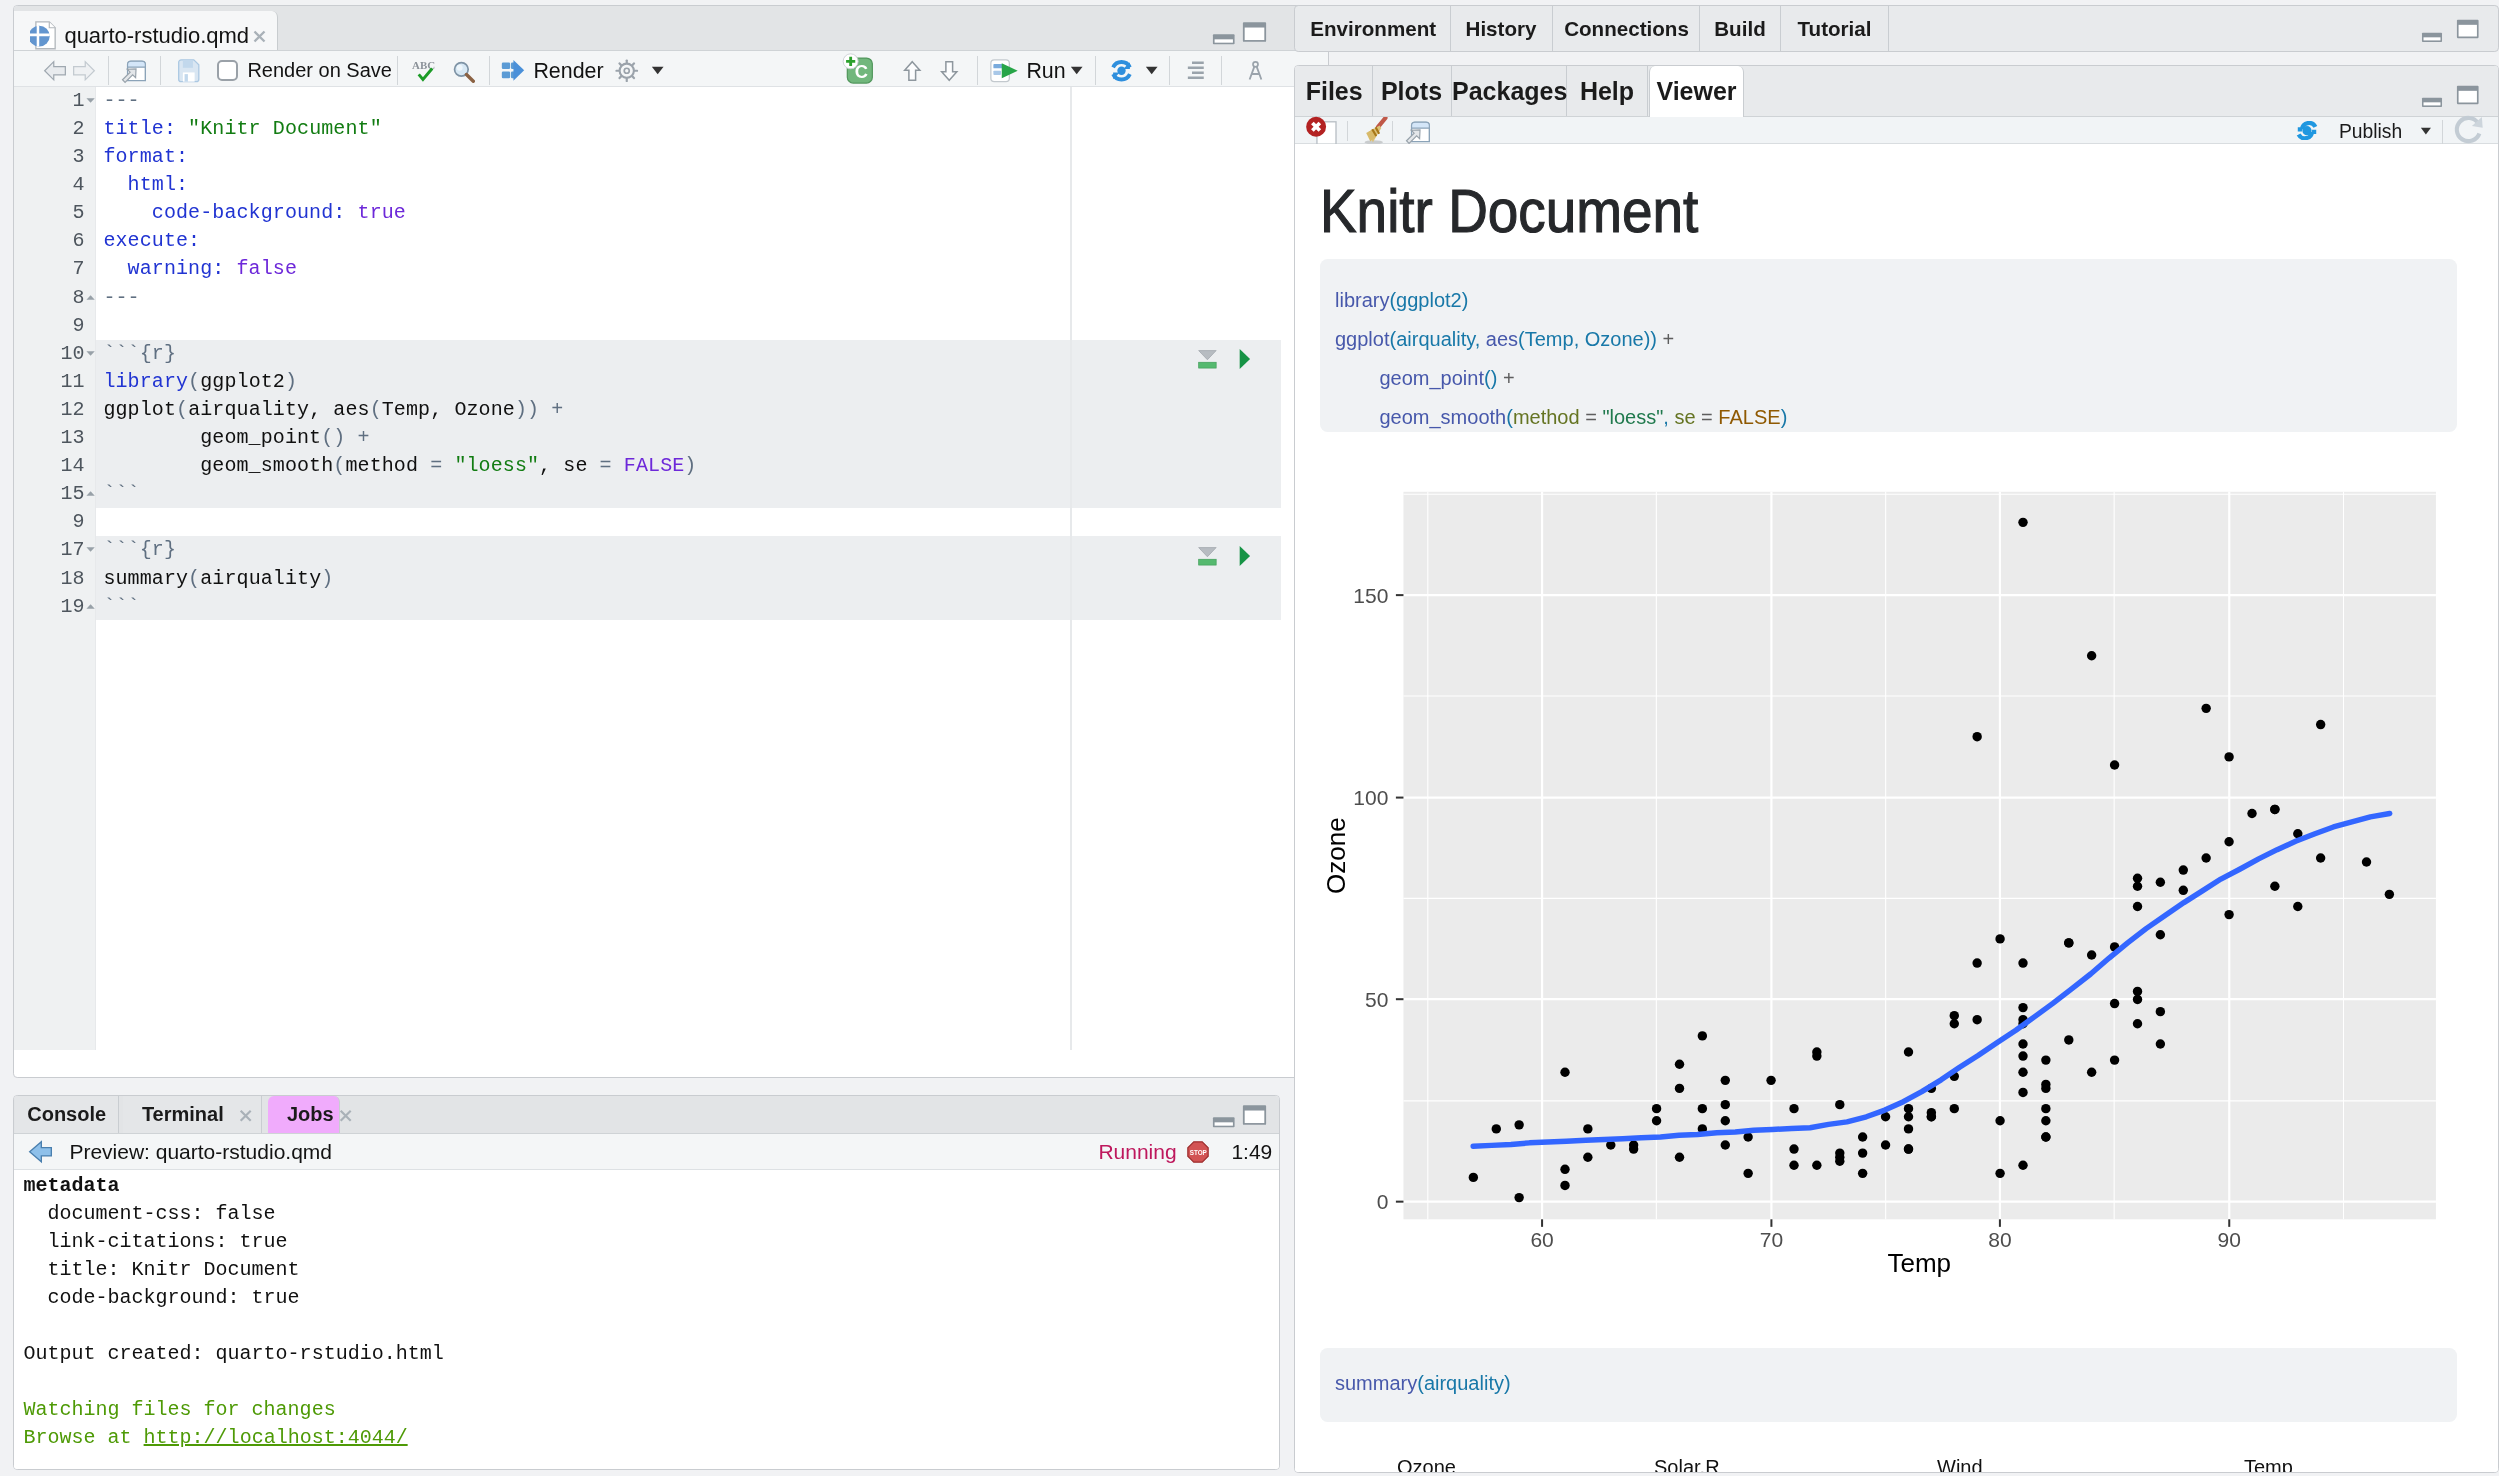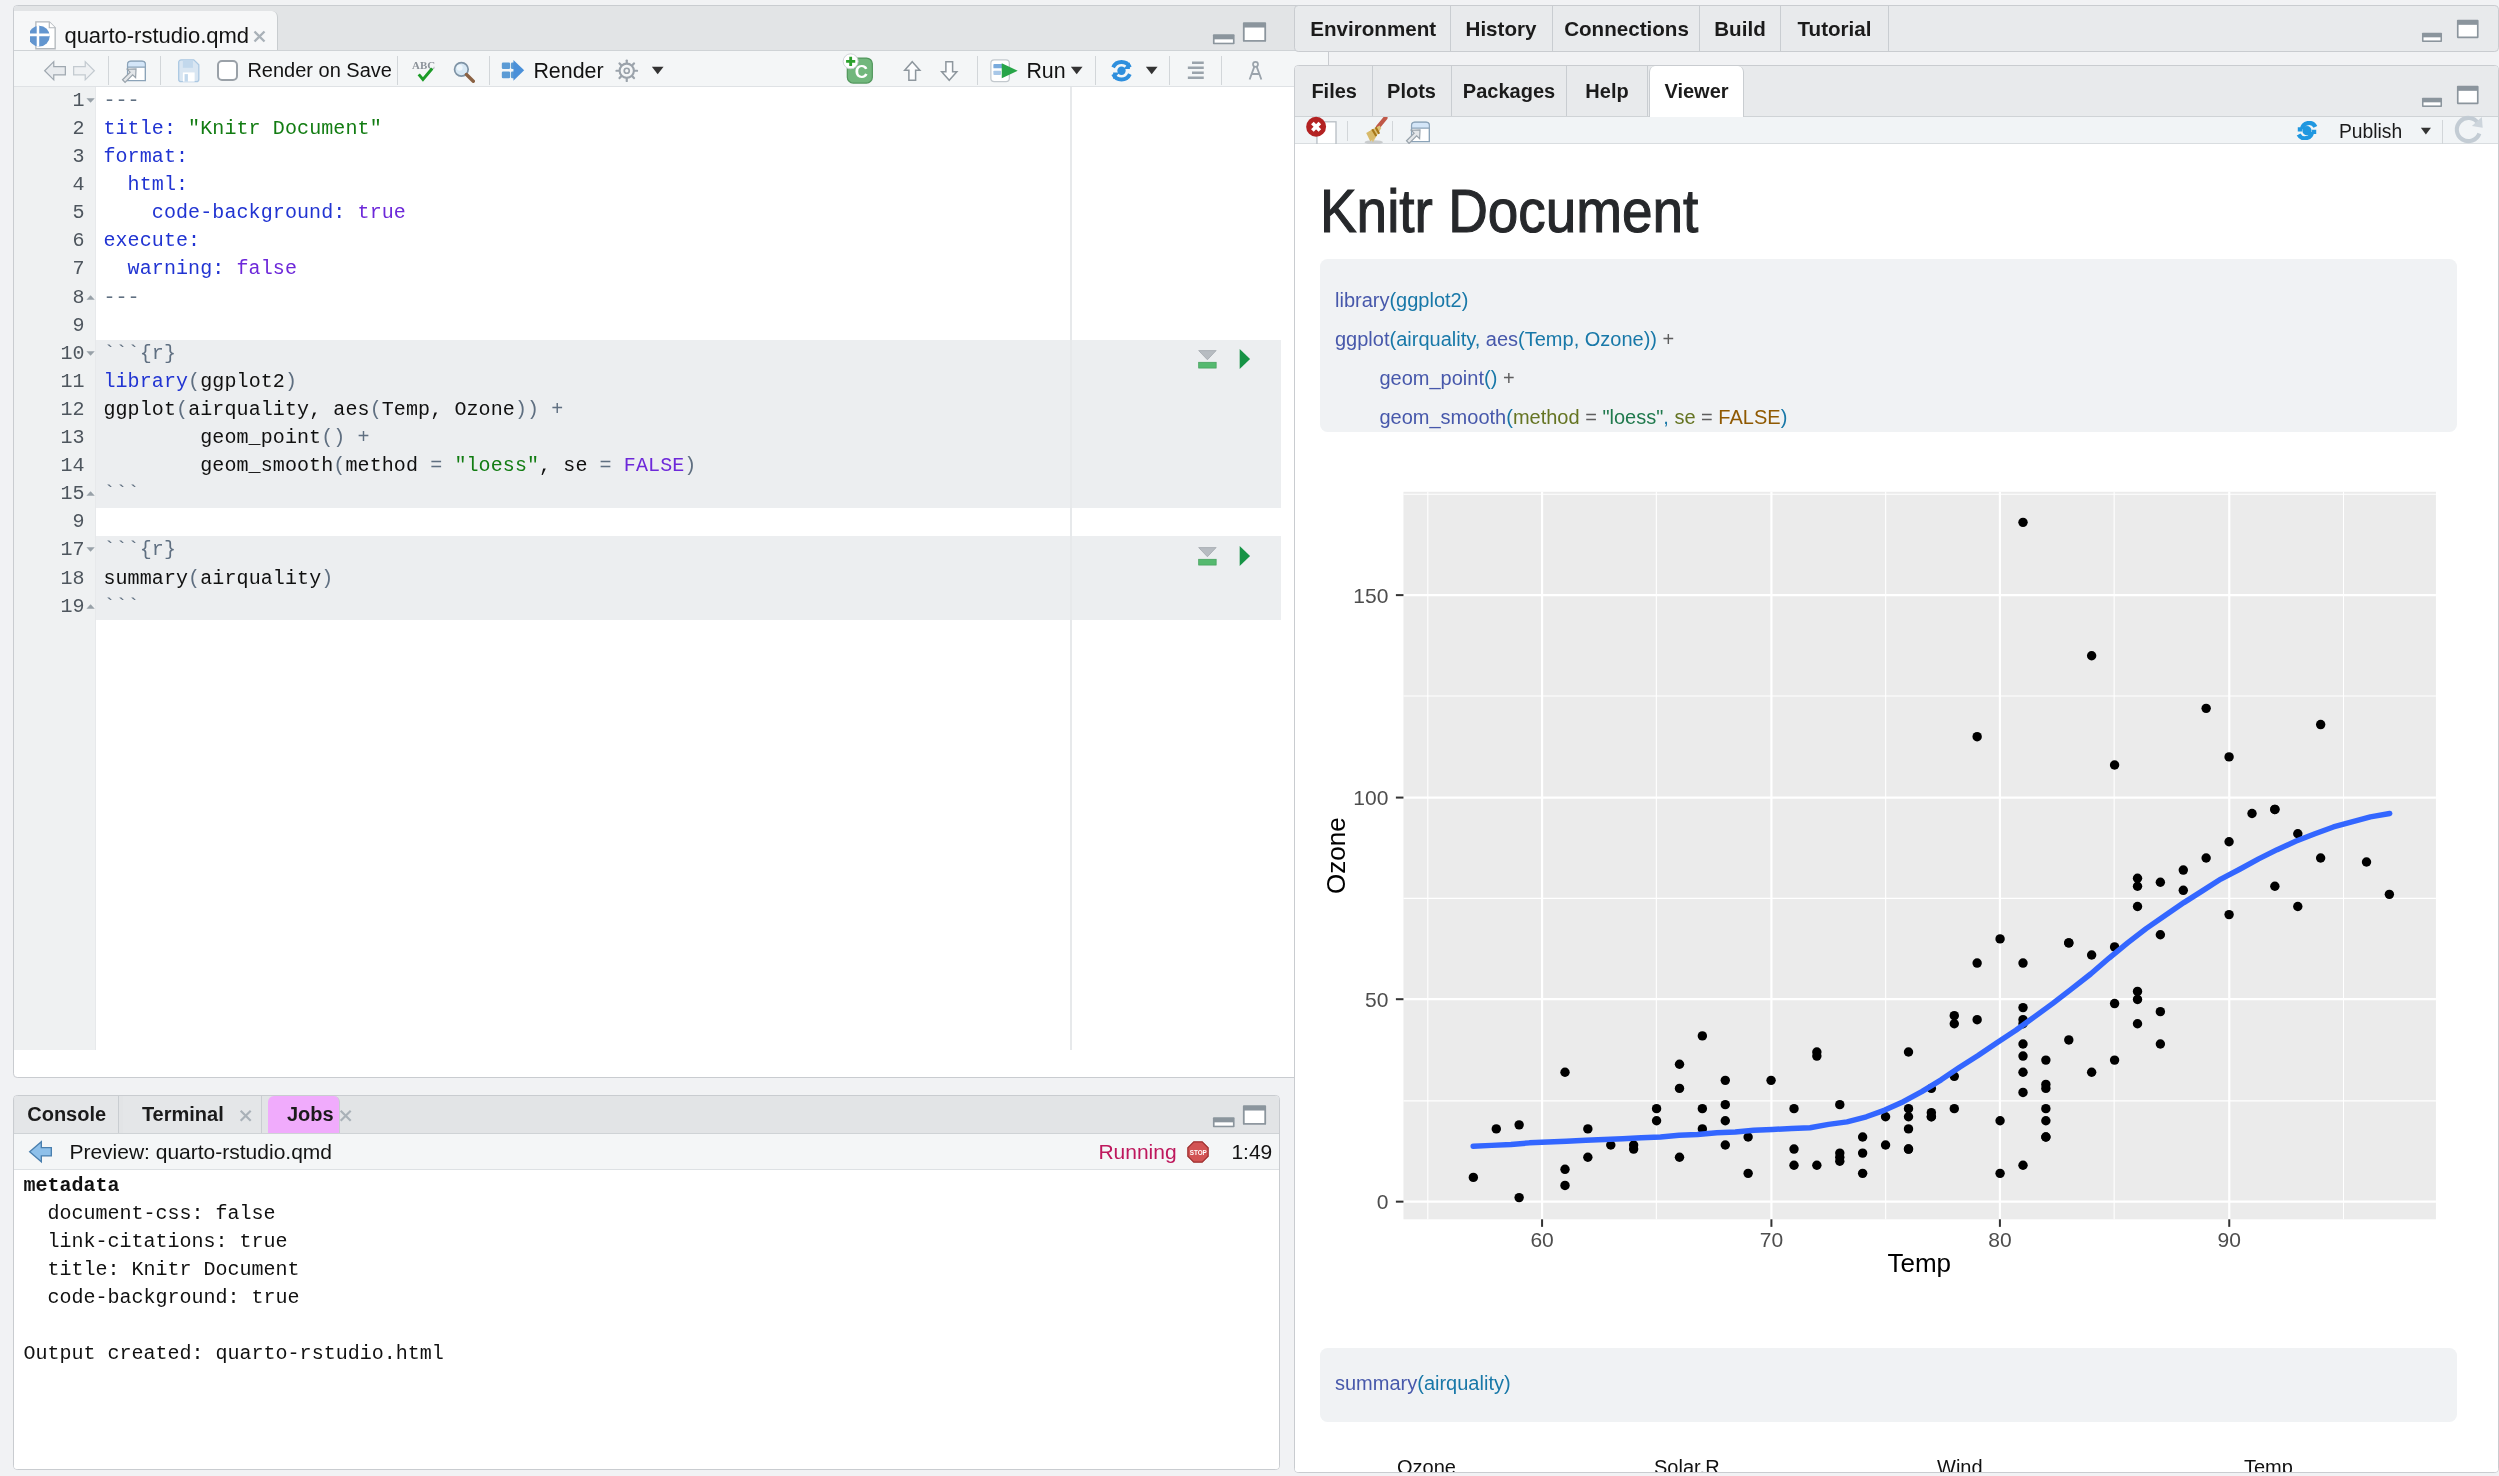--- a/index.html
+++ b/index.html
@@ -22,21 +22,21 @@
   #console{left:13.4px;top:1095px;width:1267px;height:375px}
   #ctabs{position:absolute;left:0;top:0;width:100%;height:38px;background:#e2e4e6;border-bottom:0.8px solid #cfd3d6}
   .ctab{position:absolute;top:0;height:37px;font-size:20px;font-weight:bold;color:#1b1b1b;line-height:37px}
   #ctoolbar{position:absolute;left:0;top:38px;width:100%;height:36px;background:#f4f6f7;border-bottom:0.8px solid #dde1e4}
   #cout{position:absolute;left:0;top:74px;width:100%;height:299px;background:#fff;font-family:"Liberation Mono",monospace;font-size:20px;line-height:28px;color:#111;white-space:pre}
   .grn{color:#4e9a06}
   #envbar{left:1294px;top:5px;width:1205px;height:47px;background:#e8eaec}
   .envtab{position:absolute;top:0;height:45px;border-right:0.8px solid #c9cdd1;font-size:20.6px;font-weight:bold;color:#1b1b1b;text-align:center;line-height:46px}
   #main{left:1294px;top:65px;width:1205px;height:1408px}
   #mtabs{position:absolute;left:0;top:0;width:100%;height:51px;background:#e8eaec;border-bottom:0.8px solid #cfd3d6}
-  .mtab{position:absolute;top:0;height:50px;font-size:20px;font-weight:bold;color:#1b1b1b;text-align:center;line-height:51px}
+  .mtab{position:absolute;top:0;height:50px;font-size:25px;font-weight:bold;color:#1b1b1b;text-align:center;line-height:51px}
   #mtoolbar{position:absolute;left:0;top:51px;width:100%;height:27px;background:#f1f4f6;border-bottom:0.8px solid #d9dde0}
   #viewer{position:absolute;left:0;top:78px;width:1204px;height:1329px;background:#fff;overflow:hidden}
   .codeblock{position:absolute;left:25px;width:1137px;background:#f0f2f4;border-radius:7.6px}
   .vcode{position:absolute;font-family:Liberation Sans, sans-serif;font-size:20px;line-height:39px;white-space:pre}
   .fn{color:#4758AB}.tl{color:#1878a8}.ol{color:#657422}.st{color:#20794D}.ct{color:#8f5902}.op{color:#5E5E5E}
   .tbtxt{position:absolute;font-size:20px;color:#121212}
 </style></head>
 <body>
 
 <div class="pane" id="editor">
@@ -267,21 +267,22 @@
     </svg>
     <div class="abs" style="left:1217px;top:44px;font-size:21px;color:#131313">1:49</div>
 <div id="cout"><div style="position:absolute;left:9.2px;top:1.7px"><b>metadata</b>
   document-css: false
   link-citations: true
   title: Knitr Document
   code-background: true
 
 Output created: quarto-rstudio.html
 
-</div></div>
+<span class="grn">Watching files for changes
+Browse at <u>http://localhost:4044/</u></span></div></div>
 </div>
 <div class="pane" id="envbar">
     <div class="envtab" style="left:1.7px;width:154px">Environment</div>
     <div class="envtab" style="left:155px;width:103px">History</div>
     <div class="envtab" style="left:259px;width:146px">Connections</div>
     <div class="envtab" style="left:405px;width:81px">Build</div>
     <div class="envtab" style="left:486px;width:108px">Tutorial</div>
     <svg class="abs" style="left:1126px;top:18.5px" width="22" height="18.5" viewBox="0 0 28 24">
       <rect x="1" y="10" width="26" height="12" rx="1" fill="#8b959d"></rect>
       <rect x="3" y="16" width="22" height="4" fill="#fff"></rect>

